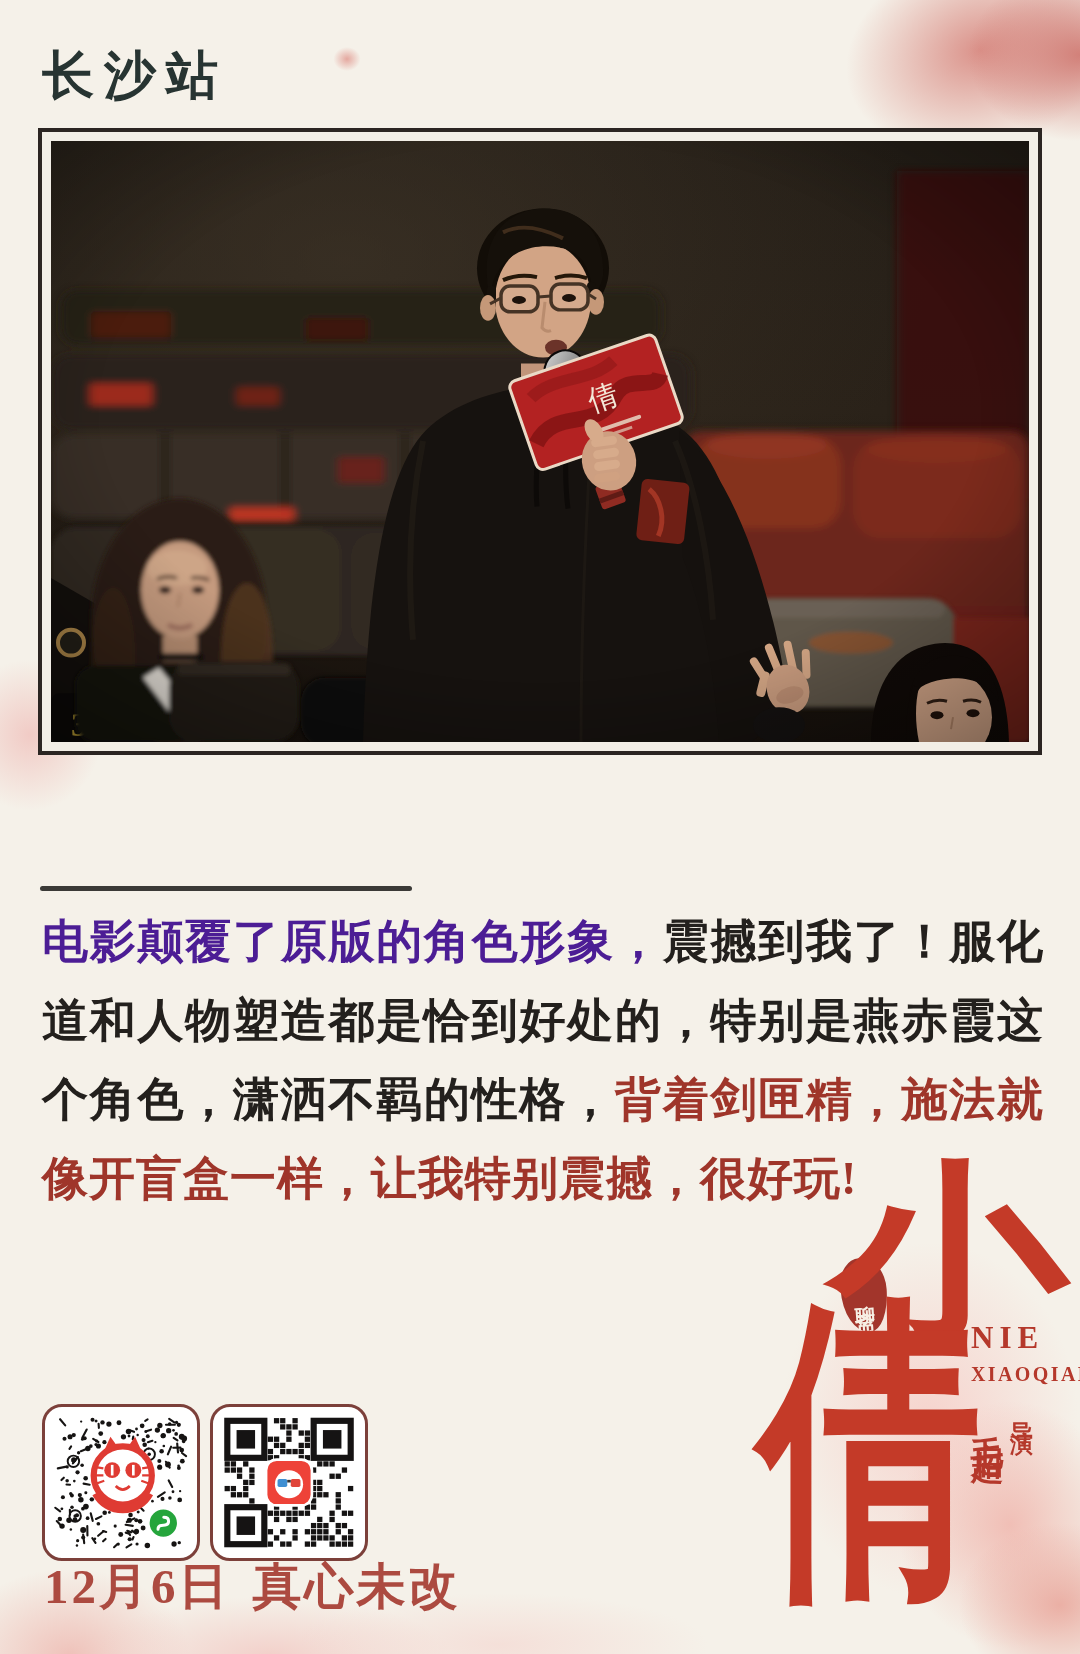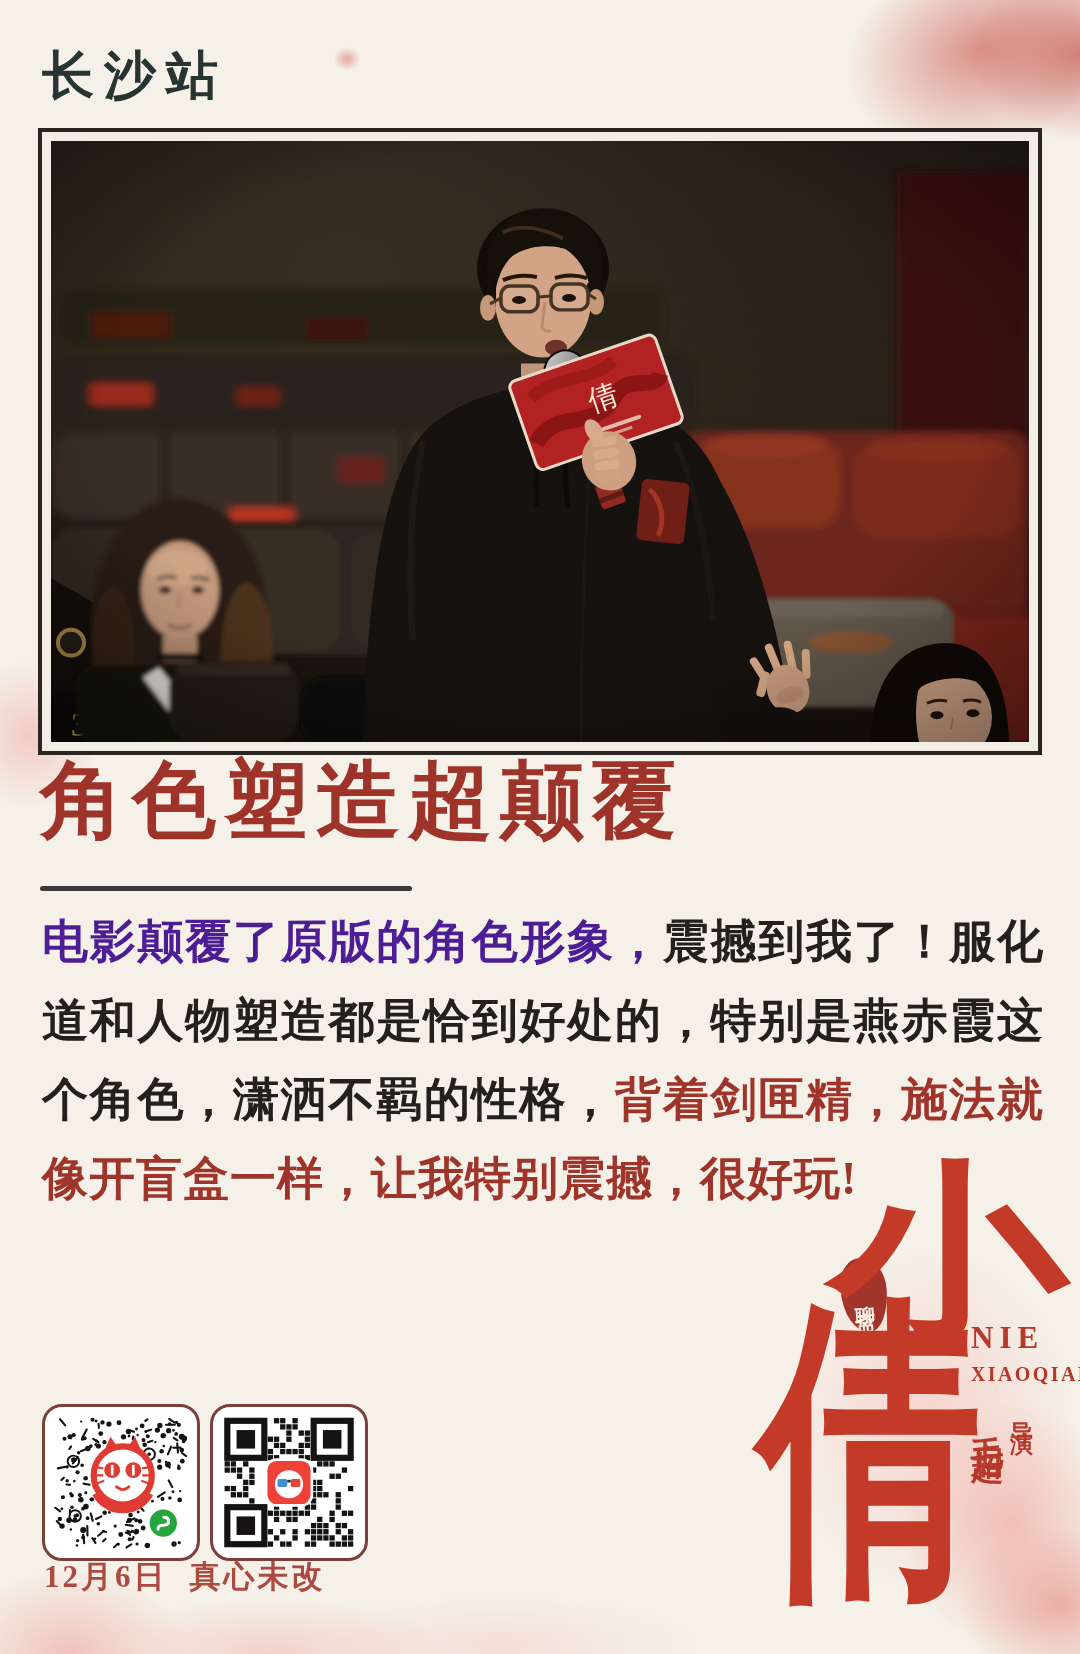--- a/index.html
+++ b/index.html
@@ -42,21 +42,21 @@
   .headline{position:absolute;left:40px;top:748px;margin:0;font-size:84px;font-weight:bold;
     color:var(--headline-red);letter-spacing:8px;line-height:1.25;}
   .divider{position:absolute;left:40px;top:886px;width:372px;height:5px;
     background:var(--divider);border-radius:3px;}
   .quote{position:absolute;left:42px;top:902px;width:1002px;margin:0;font-size:46px;
     line-height:79px;font-weight:bold;letter-spacing:1px;text-align:justify;color:var(--ink);}
   .qr-row{position:absolute;left:42px;top:1404px;display:flex;gap:10px;}
   .qr-card{box-sizing:border-box;width:158px;height:157px;background:#fff;
     border:3px solid var(--qr-border);border-radius:20px;padding:5px;}
   .qr-card svg{display:block;width:142px;height:141px;}
-  .date-row{position:absolute;left:44px;top:1558px;font-size:31px;font-weight:bold;
+  .date-row{position:absolute;left:44px;top:1558px;font-size:49px;font-weight:bold;
     color:var(--date-red);letter-spacing:3px;line-height:1.2;}
   .date-row .gap{display:inline-block;width:22px;}
   
   .logo-el{position:absolute;color:var(--logo-red);line-height:1;}
   .seal{left:841px;top:1258px;width:46px;height:74px;background:var(--seal-red);
     border-radius:46% 54% 42% 58% / 38% 46% 58% 62%;transform:rotate(-4deg);
     display:flex;align-items:center;justify-content:center;}
   .seal-inner{writing-mode:vertical-rl;text-orientation:upright;font-size:20px;
     letter-spacing:5px;color:#f6efe4;font-weight:bold;}
   .xiao{left:828px;top:1158px;font-size:240px;font-weight:bold;transform:scale(1,.78);
@@ -265,21 +265,20 @@
         <path d="M876,566 q10,-5 20,-2 M912,564 q10,-3 18,1" stroke="#332015" stroke-width="3" fill="none"></path>
         <ellipse cx="886" cy="578" rx="6.5" ry="4" fill="#20120b"></ellipse>
         <ellipse cx="922" cy="576" rx="6.5" ry="4" fill="#20120b"></ellipse>
         <path d="M902,580 l-2,12" stroke="#b4876a" stroke-width="2" fill="none"></path>
       </g>
 
       <rect x="0" y="0" width="978" height="605" fill="url(#vig)"></rect>
     </svg>
   </div>
 
-  <h1 class="headline">角色塑造超颠覆</h1>
   <div class="divider"></div>
   <p class="quote"><span style="color: #4c1d95;">电影颠覆了原版的角色形象，</span><span style="color: rgb(35, 32, 29);">震撼到我了！服化道和人物塑造都是恰到好处的，特别是燕赤霞这个角色，潇洒不羁的性格，</span><span style="color: rgb(159, 53, 42); font-family: Liberation Serif, serif;">背着剑匣精，施法就像开盲盒一样，让我特别震撼，很好玩!</span></p>
 
   <div class="qr-row">
     <div class="qr-card">
       <svg viewBox="0 0 160 160">
         <g id="qrL-dots">
             <circle cx="76.9" cy="149.9" r="1.8" fill="#161413"></circle>
             <circle cx="139.6" cy="20.8" r="1.5" fill="#161413"></circle>
             <circle cx="99.5" cy="113.4" r="1.7" fill="#161413"></circle>

